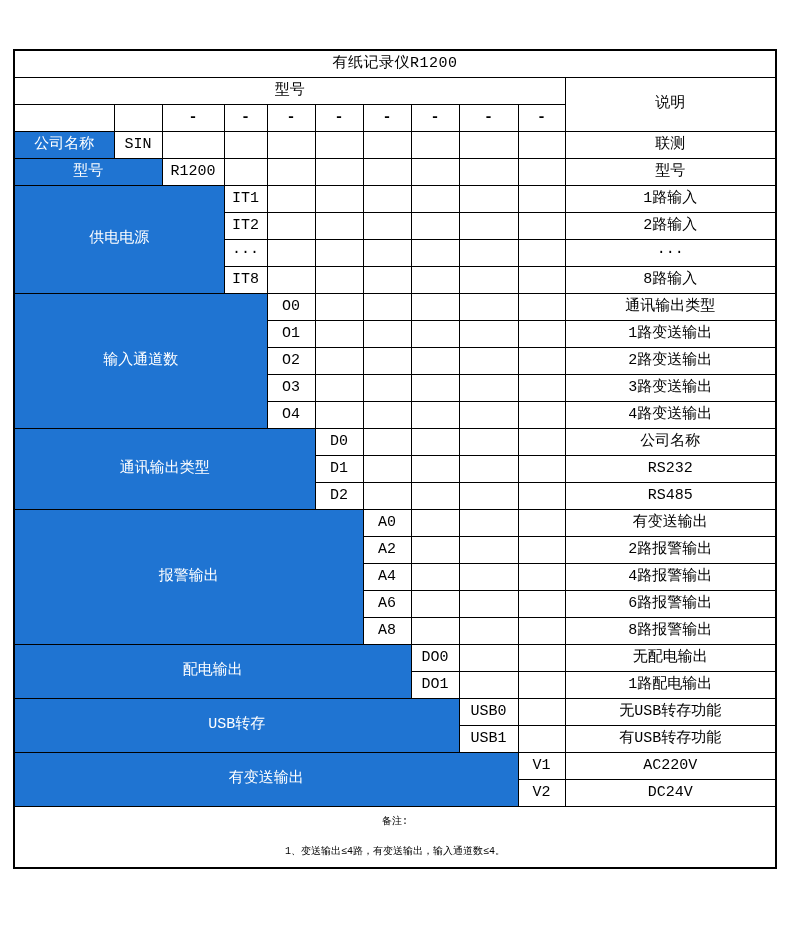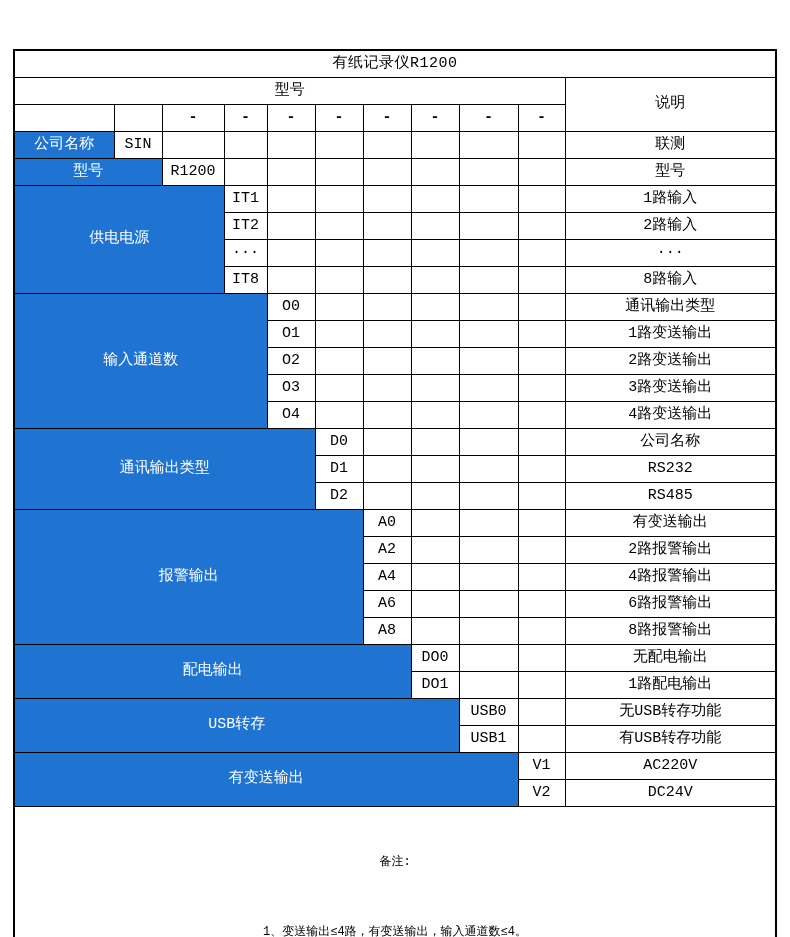--- a/index.html
+++ b/index.html
@@ -45,22 +45,21 @@
   td.dash-cell { font-weight: bold; }
   td.notes-cell {
     height: 62px;
     text-align: left;
     vertical-align: top;
     padding: 3px 0 0 8px;
     white-space: normal;
   }
   .note-line {
     line-height: 30px;
-    font-size: 12px;
-    margin-top: 40px;
+    font-size: 10px;
   }
 </style>
 </head>
 <body>
 
 <div class="page">
   <table class="spec">
     <colgroup>
       <col style="width:100px">
         <col style="width:48px">

